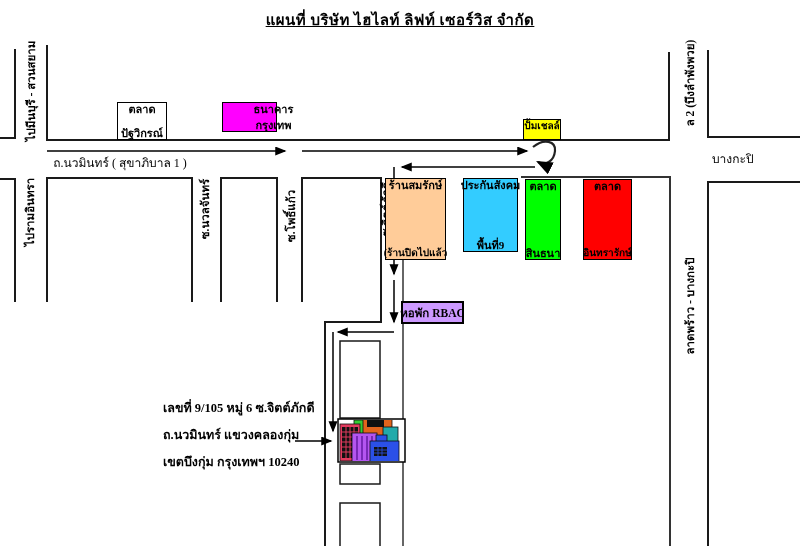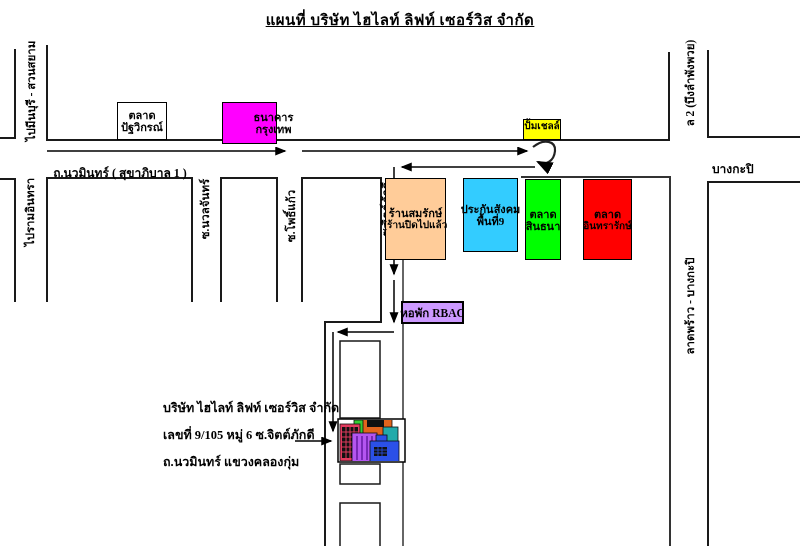--- a/index.html
+++ b/index.html
@@ -3,23 +3,23 @@
 <meta charset="utf-8">
 <style>
   html,body{margin:0;padding:0;background:#fff;}
   #map{position:relative;width:800px;height:546px;background:#fff;overflow:hidden;
        font-family:"Liberation Serif","DejaVu Serif",serif;color:#000;}
   .abs{position:absolute;}
   #title{left:0;top:8px;width:800px;text-align:center;font-size:15px;font-weight:bold;
          text-decoration:underline;letter-spacing:.5px;}
   .vlabel{height:16px;line-height:16px;text-align:center;font-size:11.5px;font-weight:bold;
           transform:rotate(-90deg);white-space:nowrap;}
-  .hlabel{font-size:12px;font-weight:bold;white-space:nowrap;margin-top:10px;}
+  .hlabel{font-size:12px;font-weight:normal;white-space:nowrap;}
   .box{box-sizing:border-box;border:1.5px solid #000;display:flex;flex-direction:column;
-       justify-content:center;align-items:center;text-align:center;
+       justify-content:space-between;align-items:center;text-align:center;
        font-size:11px;font-weight:bold;line-height:12px;background:#fff;}
   .box span{white-space:nowrap;}
   #rbac{border-width:2.5px;flex-direction:row;justify-content:center;align-items:center;font-size:11.5px;}
   #addr{left:163px;top:395px;width:190px;font-size:12.5px;font-weight:bold;line-height:27px;white-space:nowrap;}
   svg{position:absolute;left:0;top:0;}
 </style>
 </head>
 <body>
 
 <div id="map">
@@ -90,21 +90,21 @@
   <div class="abs vlabel" style="left:326px;top:201px;width:120px;">ซ.จิตต์ภักดี</div>
   <div class="abs vlabel" style="left:620px;top:75px;width:140px;">ล 2 (บึงลำพังพวย)</div>
   <div class="abs vlabel" style="left:610px;top:298px;width:160px;">ลาดพร้าว - บางกะปิ</div>
   <div class="abs hlabel" style="left:40px;top:153px;width:160px;text-align:center;">ถ.นวมินทร์ ( สุขาภิบาล 1 )</div>
   <div class="abs hlabel" style="left:712px;top:149px;">บางกะปิ</div>
 
   <div class="abs box" style="left: 117px; top: 102px; width: 50px; height: 38px; background-color: rgb(255, 255, 255);">
     <span>ตลาด</span>
     <span>ปัฐวิกรณ์</span>
   </div>
-  <div class="abs box" style="left: 222px; top: 102px; width: 55px; height: 42px; background-color: rgb(255, 0, 255); padding-left: 48px;">
+  <div class="abs box" style="left: 222px; top: 102px; width: 55px; height: 30px; background-color: rgb(255, 0, 255); padding-left: 48px;">
     <span>ธนาคาร</span>
     <span>กรุงเทพ</span>
   </div>
   <div class="abs box" style="left: 523px; top: 119px; width: 38px; height: 21px; font-size: 10px; justify-content: flex-start; background-color: rgb(255, 255, 0);">
     <span>ปั้มเชลล์</span>
   </div>
   <div class="abs box" style="left: 385px; top: 178px; width: 61px; height: 82px; background-color: rgb(255, 204, 153);">
     <span>ร้านสมรักษ์</span>
     <span style="font-size:10px;">(ร้านปิดไปแล้ว</span>
   </div>
@@ -118,18 +118,18 @@
   </div>
   <div class="abs box" style="left: 583px; top: 179px; width: 49px; height: 81px; background-color: rgb(255, 0, 0);">
     <span>ตลาด</span>
     <span style="font-size:10px;">อินทรารักษ์</span>
   </div>
   <div id="rbac" class="abs box" style="left: 401px; top: 301px; width: 63px; height: 23px; background-color: rgb(204, 153, 255);">
     <span>หอพัก  RBAC</span>
   </div>
 
   <div id="addr" class="abs">
-    <div>บริษัท ไฮไลท์ ลิฟท์ เซอร์วิส จำกัด</div>
     <div>เลขที่ 9/105 หมู่ 6 ซ.จิตต์ภักดี</div>
     <div>ถ.นวมินทร์ แขวงคลองกุ่ม</div>
+    <div>เขตบึงกุ่ม กรุงเทพฯ 10240</div>
   </div>
 
 </div>
 
 </body></html>

